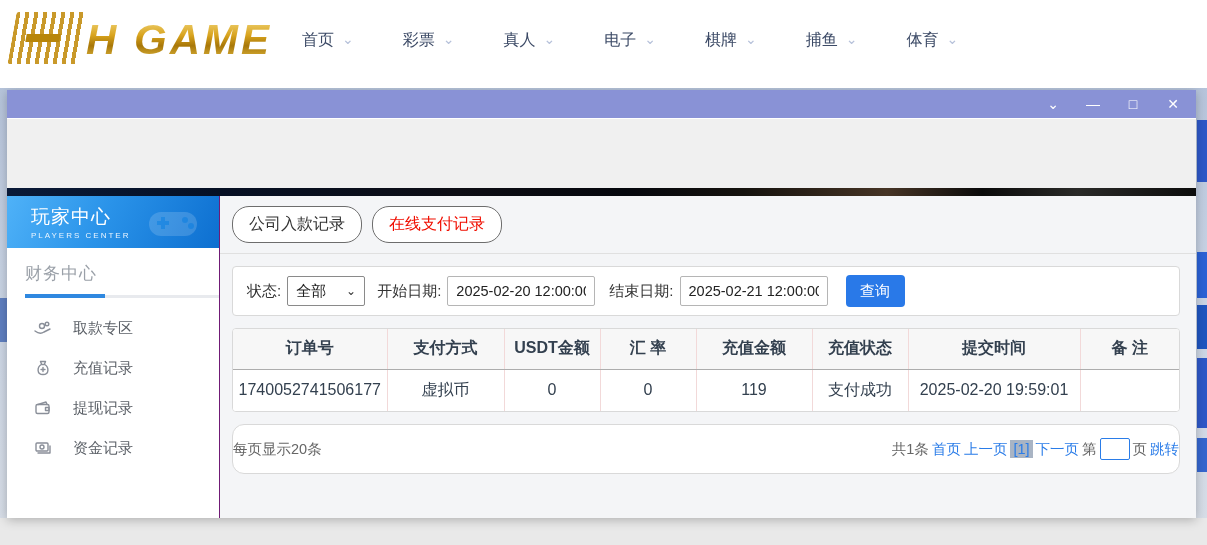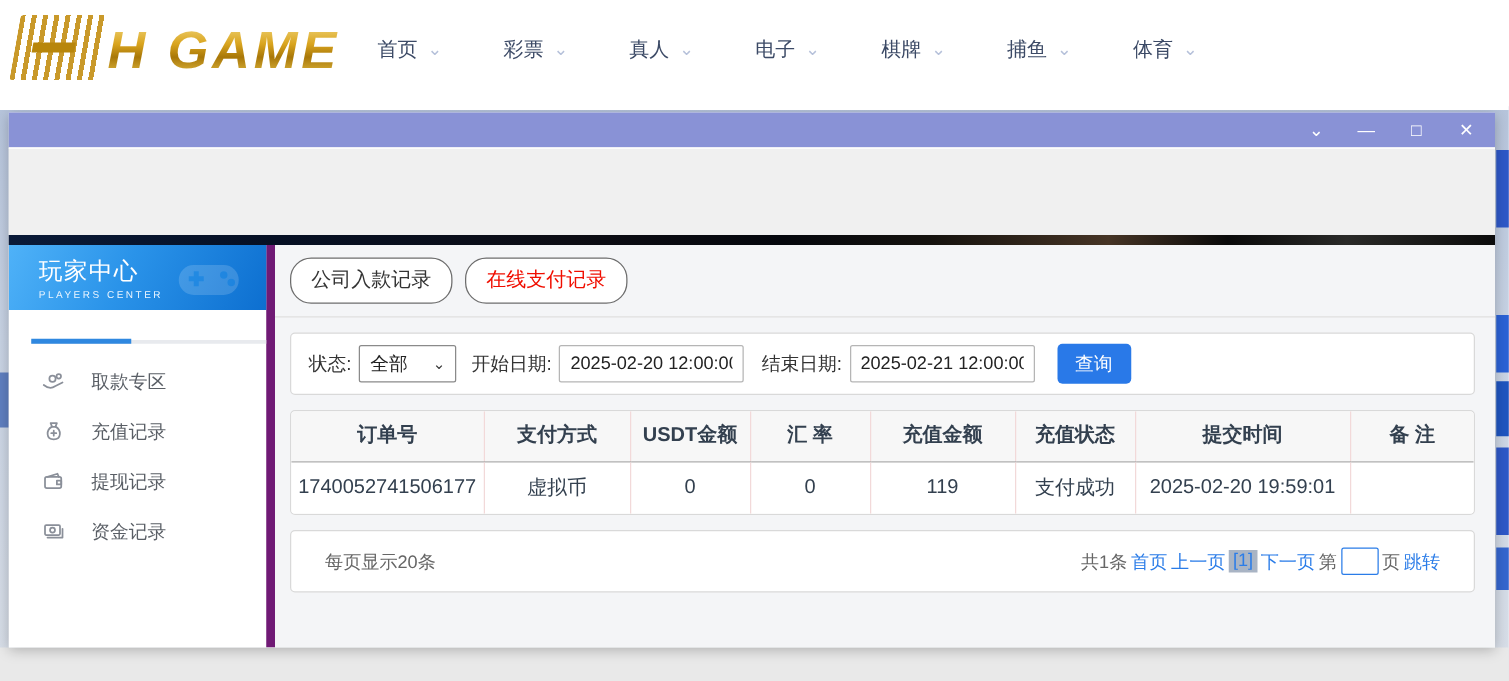--- a/index.html
+++ b/index.html
@@ -39,21 +39,21 @@
     background:#fff; box-shadow:0 2px 10px rgba(0,0,0,.25); }
   .titlebar { height:28px; background:#8992d6; display:flex; justify-content:flex-end; align-items:center; padding-right:10px; gap:14px; }
   .tb-btn { color:#fff; width:26px; text-align:center; font-size:14px; line-height:28px; cursor:pointer; }
   .win-gray { height:70px; background:#f0f0f0; border-top:1px solid #fff; }
   .dark-strip { height:8px;
     background:linear-gradient(90deg,#0a1a38 0%,#061024 18%,#0d0d14 38%,#05070d 52%,#15120e 62%,#463425 74%,#0a0a0a 82%,#2a2a28 90%,#0c0c0c 100%); }
 
   .win-content { display:flex; height:322px; overflow:hidden; }
 
   
-  .sidebar { width:213px; background:#fff; border-right:7px solid #701a75; flex:none; }
+  .sidebar { width:213px; background:#fff; border-right:1px solid #701a75; flex:none; }
   .sb-header { height:52px; position:relative; overflow:hidden; padding:8px 0 0 24px;
     background:linear-gradient(115deg,#4fb2f8 0%,#2a93e9 45%,#0d6fd0 100%); }
   .sb-title { color:#fff; font-size:19px; letter-spacing:1px; }
   .sb-sub { color:#eaf5ff; font-size:8px; letter-spacing:2px; margin-top:1px; }
   .gamepad { position:absolute; right:14px; top:8px; opacity:.45; }
   .sb-section { padding:14px 0 0 18px; }
   .sb-section-label { font-size:17px; color:#9aa0a8; letter-spacing:1px; }
   .sb-underline { margin-top:10px; height:3px; background:#e8eaee; position:relative; }
   .sb-underline:before { content:""; position:absolute; left:0; top:-1px; width:80px; height:4px; background:#2f88e0; }
   .sb-menu { margin-top:10px; }
@@ -85,21 +85,21 @@
     font-size:15px; cursor:pointer; margin-left:4px; }
 
   table.data { width:100%; border-collapse:collapse; table-layout:fixed; }
   table.data th { height:40px; background:#f7f7f7; font-size:16px; color:#33404f; font-weight:bold;
     border-bottom:1px solid #adadad; border-right:1px solid #f2d9d9; }
   table.data th:last-child, table.data td:last-child { border-right:none; }
   table.data td { height:42px; text-align:center; font-size:16px; color:#33404f;
     border-right:1px solid #f2d9d9; background:#fff; }
   .table-panel { overflow:hidden; }
 
-  .pager-panel { height:50px; display:flex; align-items:center; padding:0 27px; font-size:14.5px; color:#666; }
+  .pager-panel { height:50px; display:flex; align-items:center; padding:0 0; font-size:14.5px; color:#666;border-radius:12px; }
   .pager-left { flex:1; }
   .pager-right { display:flex; align-items:center; gap:3px; white-space:nowrap; }
   .pg-link { color:#2a7ce8; cursor:pointer; }
   .pg-cur { color:#2a7ce8; background:#a9b4c4; padding:1px 3px; cursor:default; }
   .pg-input { width:30px; height:22px; border:1px solid #2a7ce8; border-radius:2px; }
 </style>
 </head>
 <body>
 
 <div class="site-header">
@@ -166,20 +166,21 @@
         <div class="sb-sub">PLAYERS CENTER</div>
         <svg class="gamepad" width="64" height="40" viewBox="0 0 64 40">
           <rect x="8" y="8" width="48" height="24" rx="12" fill="#ffffff" opacity="0.35"></rect>
           <circle cx="44" cy="16" r="3" fill="#2a93e9"></circle>
             <circle cx="50" cy="22" r="3" fill="#2a93e9"></circle>
           <rect x="16" y="17" width="12" height="4" fill="#2a93e9"></rect>
             <rect x="20" y="13" width="4" height="12" fill="#2a93e9"></rect>
         </svg>
       </div>
       <div class="sb-section">
+        <div class="sb-section-label">财务中心</div>
         <div class="sb-underline"></div>
       </div>
       <div class="sb-menu">
         <div class="sb-item">
           <svg width="20" height="20" viewBox="0 0 20 20">
               <path class="icon-stroke" d="M2 13 q5 4 9 1 l6 -3"></path>
               <circle class="icon-stroke" cx="9" cy="8" r="2.5"></circle>
               <circle class="icon-stroke" cx="14" cy="6" r="1.8"></circle>
             </svg>
           <span class="sb-label">取款专区</span>

